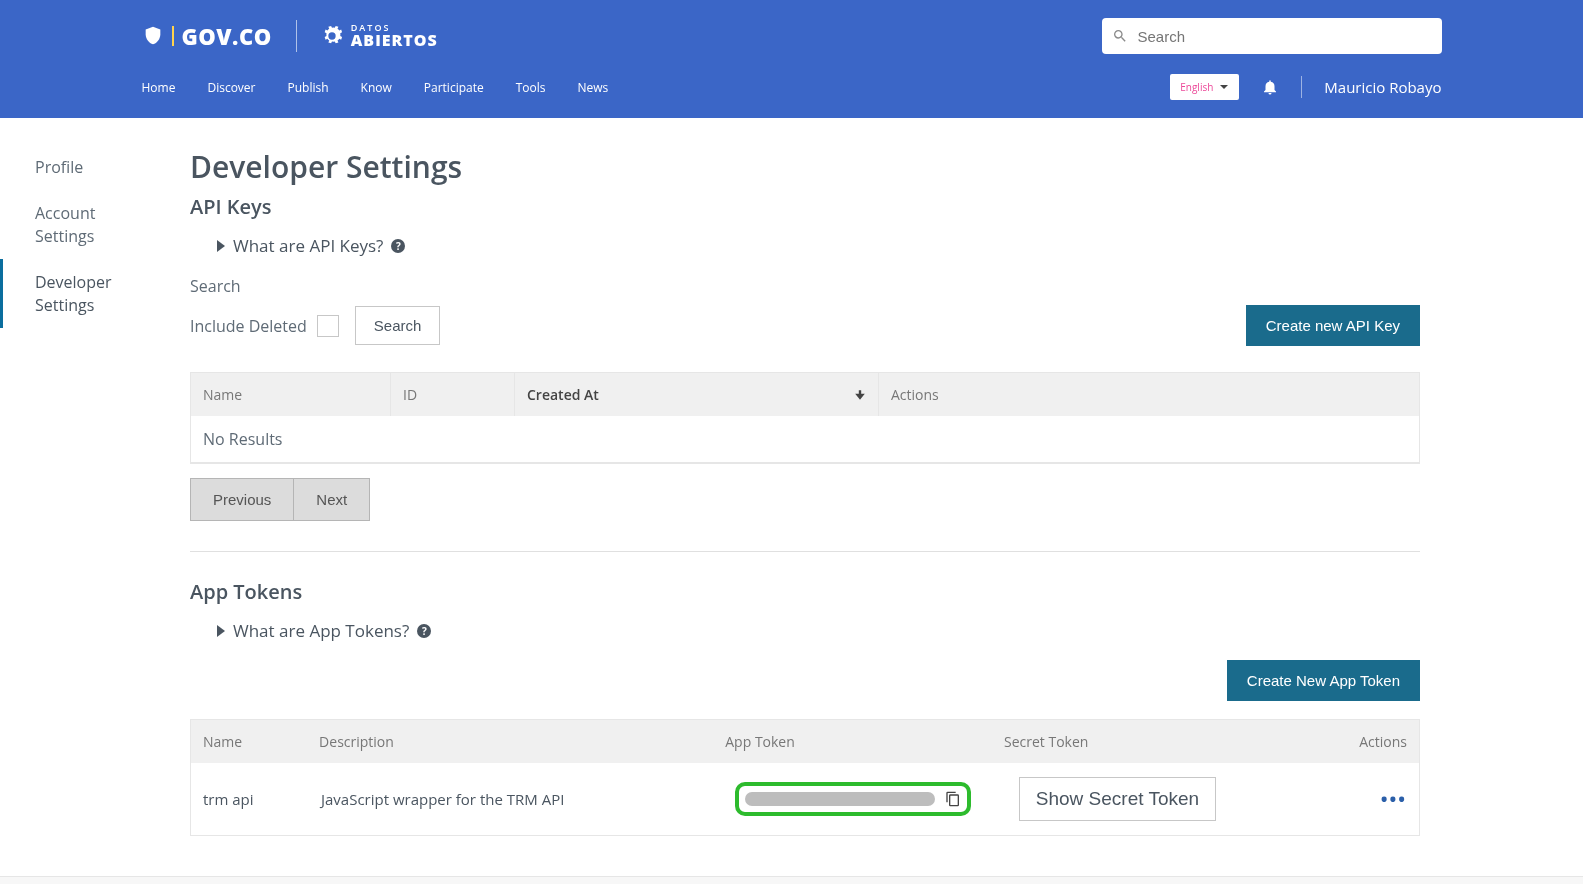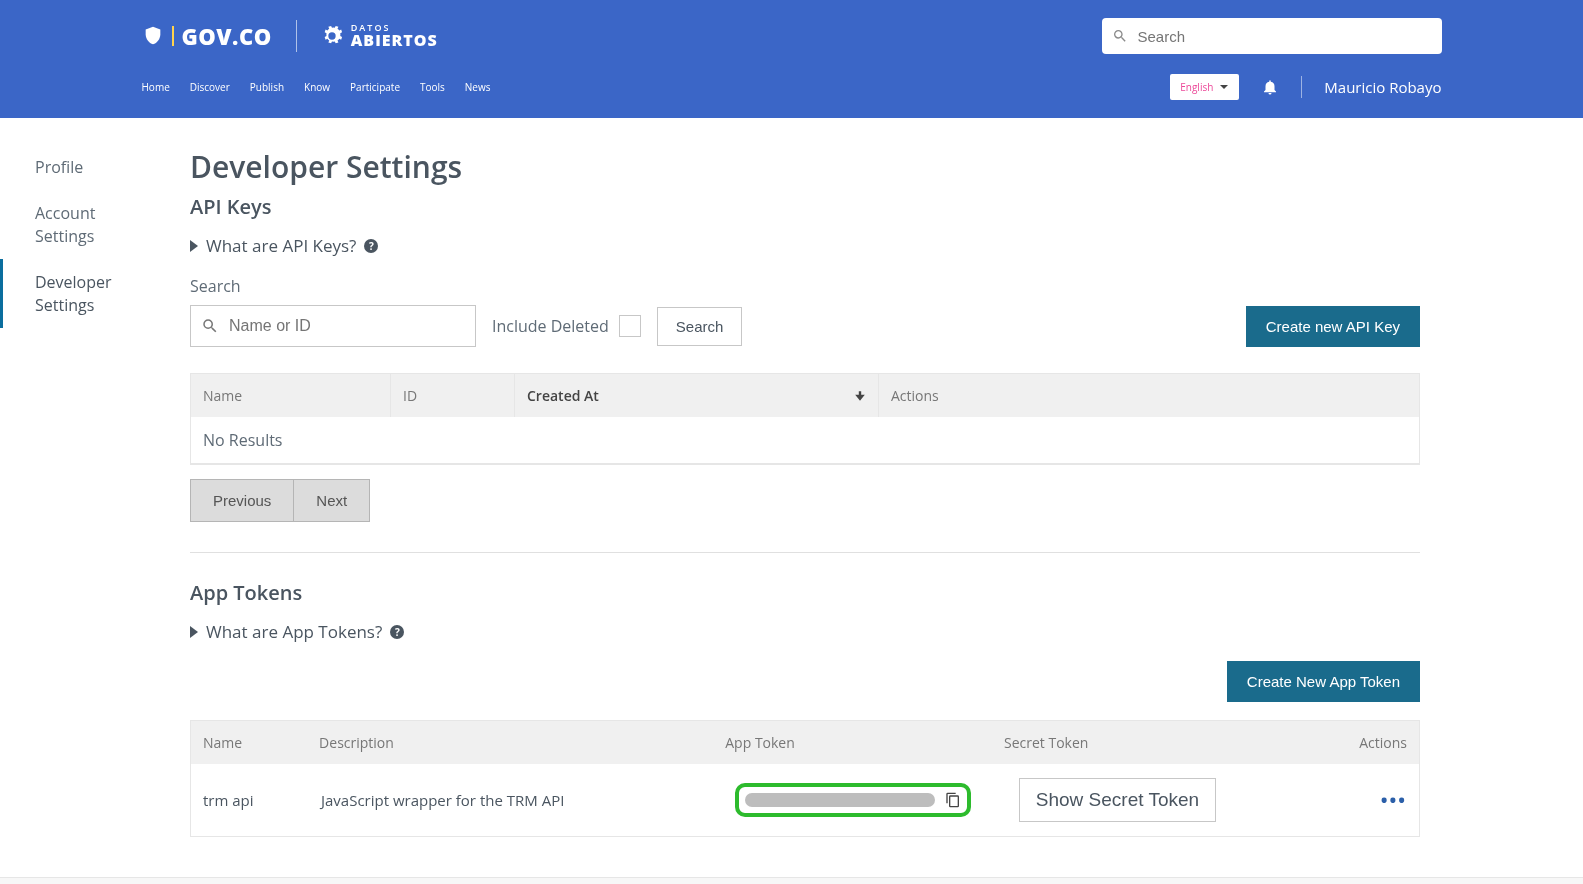--- a/index.html
+++ b/index.html
@@ -65,22 +65,22 @@
   border: none; outline: none; flex: 1; font-size: 15px; color: #555; background: transparent;
 }
 .topbar-row2 {
   display: flex;
   align-items: center;
   justify-content: space-between;
   padding: 6px 0 18px 0;
 }
 .nav {
   display: flex;
-  gap: 20px;
-  font-size: 10px;
+  gap: 32px;
+  font-size: 12px;
 }
 .nav a { color: #fff; text-decoration: none; cursor: pointer; }
 .right-controls {
   display: flex;
   align-items: center;
   gap: 22px;
 }
 .lang-select {
   background: #fff;
   color: #ec4899;
@@ -138,20 +138,21 @@
   margin-bottom: 14px;
 }
 .disclosure {
   display: flex;
   align-items: center;
   gap: 8px;
   color: #4a5560;
   font-size: 17px;
   margin-bottom: 18px;
   cursor: pointer;
+  margin-left: 27px;
 }
 .disclosure-triangle {
   display: inline-block;
   width: 0; height: 0;
   border-top: 6px solid transparent;
   border-bottom: 6px solid transparent;
   border-left: 8px solid #4a5560;
 }
 .help-circle {
   width: 14px; height: 14px;
@@ -407,26 +408,20 @@
     <div class="disclosure">
       <span class="disclosure-triangle"></span>
       <span>What are API Keys?</span>
       <span class="help-circle">?</span>
     </div>
 
     <div class="search-label">Search</div>
 
     <div class="search-row">
       <div class="search-left">
-        <div class="key-search">
-          <svg viewBox="0 0 24 24">
-              <path d="M15.5 14h-.79l-.28-.27A6.471 6.471 0 0016 9.5 6.5 6.5 0 109.5 16c1.61 0 3.09-.59 4.23-1.57l.27.28v.79l5 4.99L20.49 19l-4.99-5zm-6 0C7.01 14 5 11.99 5 9.5S7.01 5 9.5 5 14 7.01 14 9.5 11.99 14 9.5 14z"></path>
-            </svg>
-          <input type="text" placeholder="Name or ID" style="">
-        </div>
         <div class="include-deleted">
           <span>Include Deleted</span>
           <div class="checkbox-box"></div>
         </div>
         <button class="btn-plain">Search</button>
       </div>
       <button class="btn-primary">Create new API Key</button>
     </div>
 
     <div class="table">

